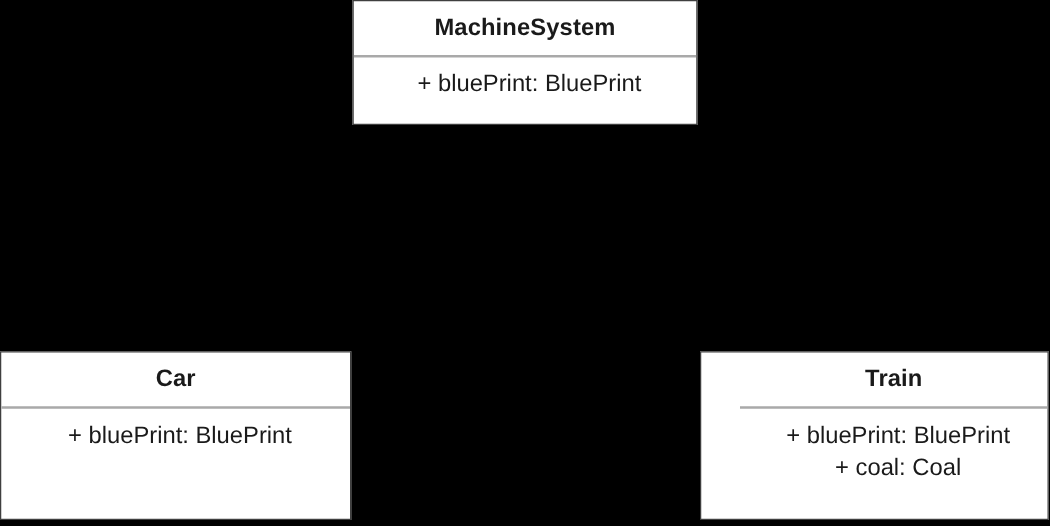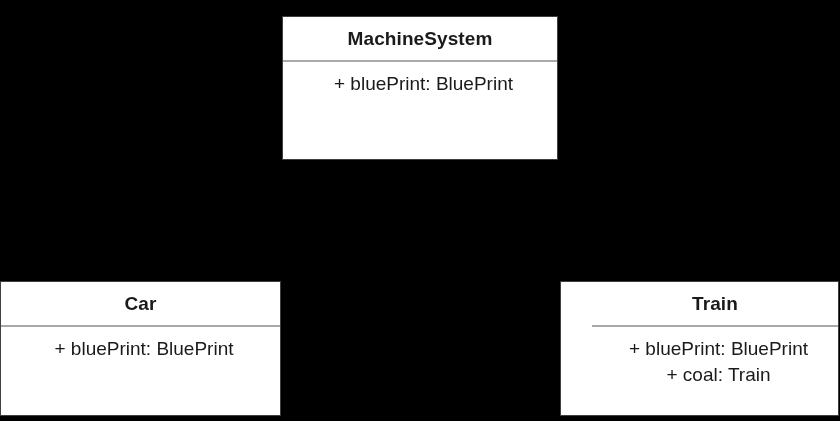--- a/index.html
+++ b/index.html
@@ -59,23 +59,23 @@
     font-weight: normal;
     color: #1a1a1a;
     line-height: 26px;
     white-space: nowrap;
     text-align: center;
   }
 
   
   #class-machinesystem {
     left: 282px;
-    top: 16px;
+    top: 0;
     width: 276px;
-    height: 144px;
+    height: 100px;
   }
   #class-machinesystem .uml-title-compartment { height: 45px; }
 
   #class-car {
     left: 0px;
     top: 281px;
     width: 281px;
     height: 135px;
   }
   #class-car .uml-title-compartment { height: 45px; }
@@ -111,17 +111,17 @@
       <div class="uml-attribute">+ bluePrint: BluePrint</div>
     </div>
   </div>
 
   <div class="uml-class" id="class-train">
     <div class="uml-title-compartment">
       <span class="uml-title">Train</span>
     </div>
     <div class="uml-attributes-compartment">
       <div class="uml-attribute">+ bluePrint: BluePrint</div>
-      <div class="uml-attribute">+ coal: Train</div>
+      <div class="uml-attribute">+ coal: Coal</div>
     </div>
   </div>
 
 </div>
 
 </body></html>

